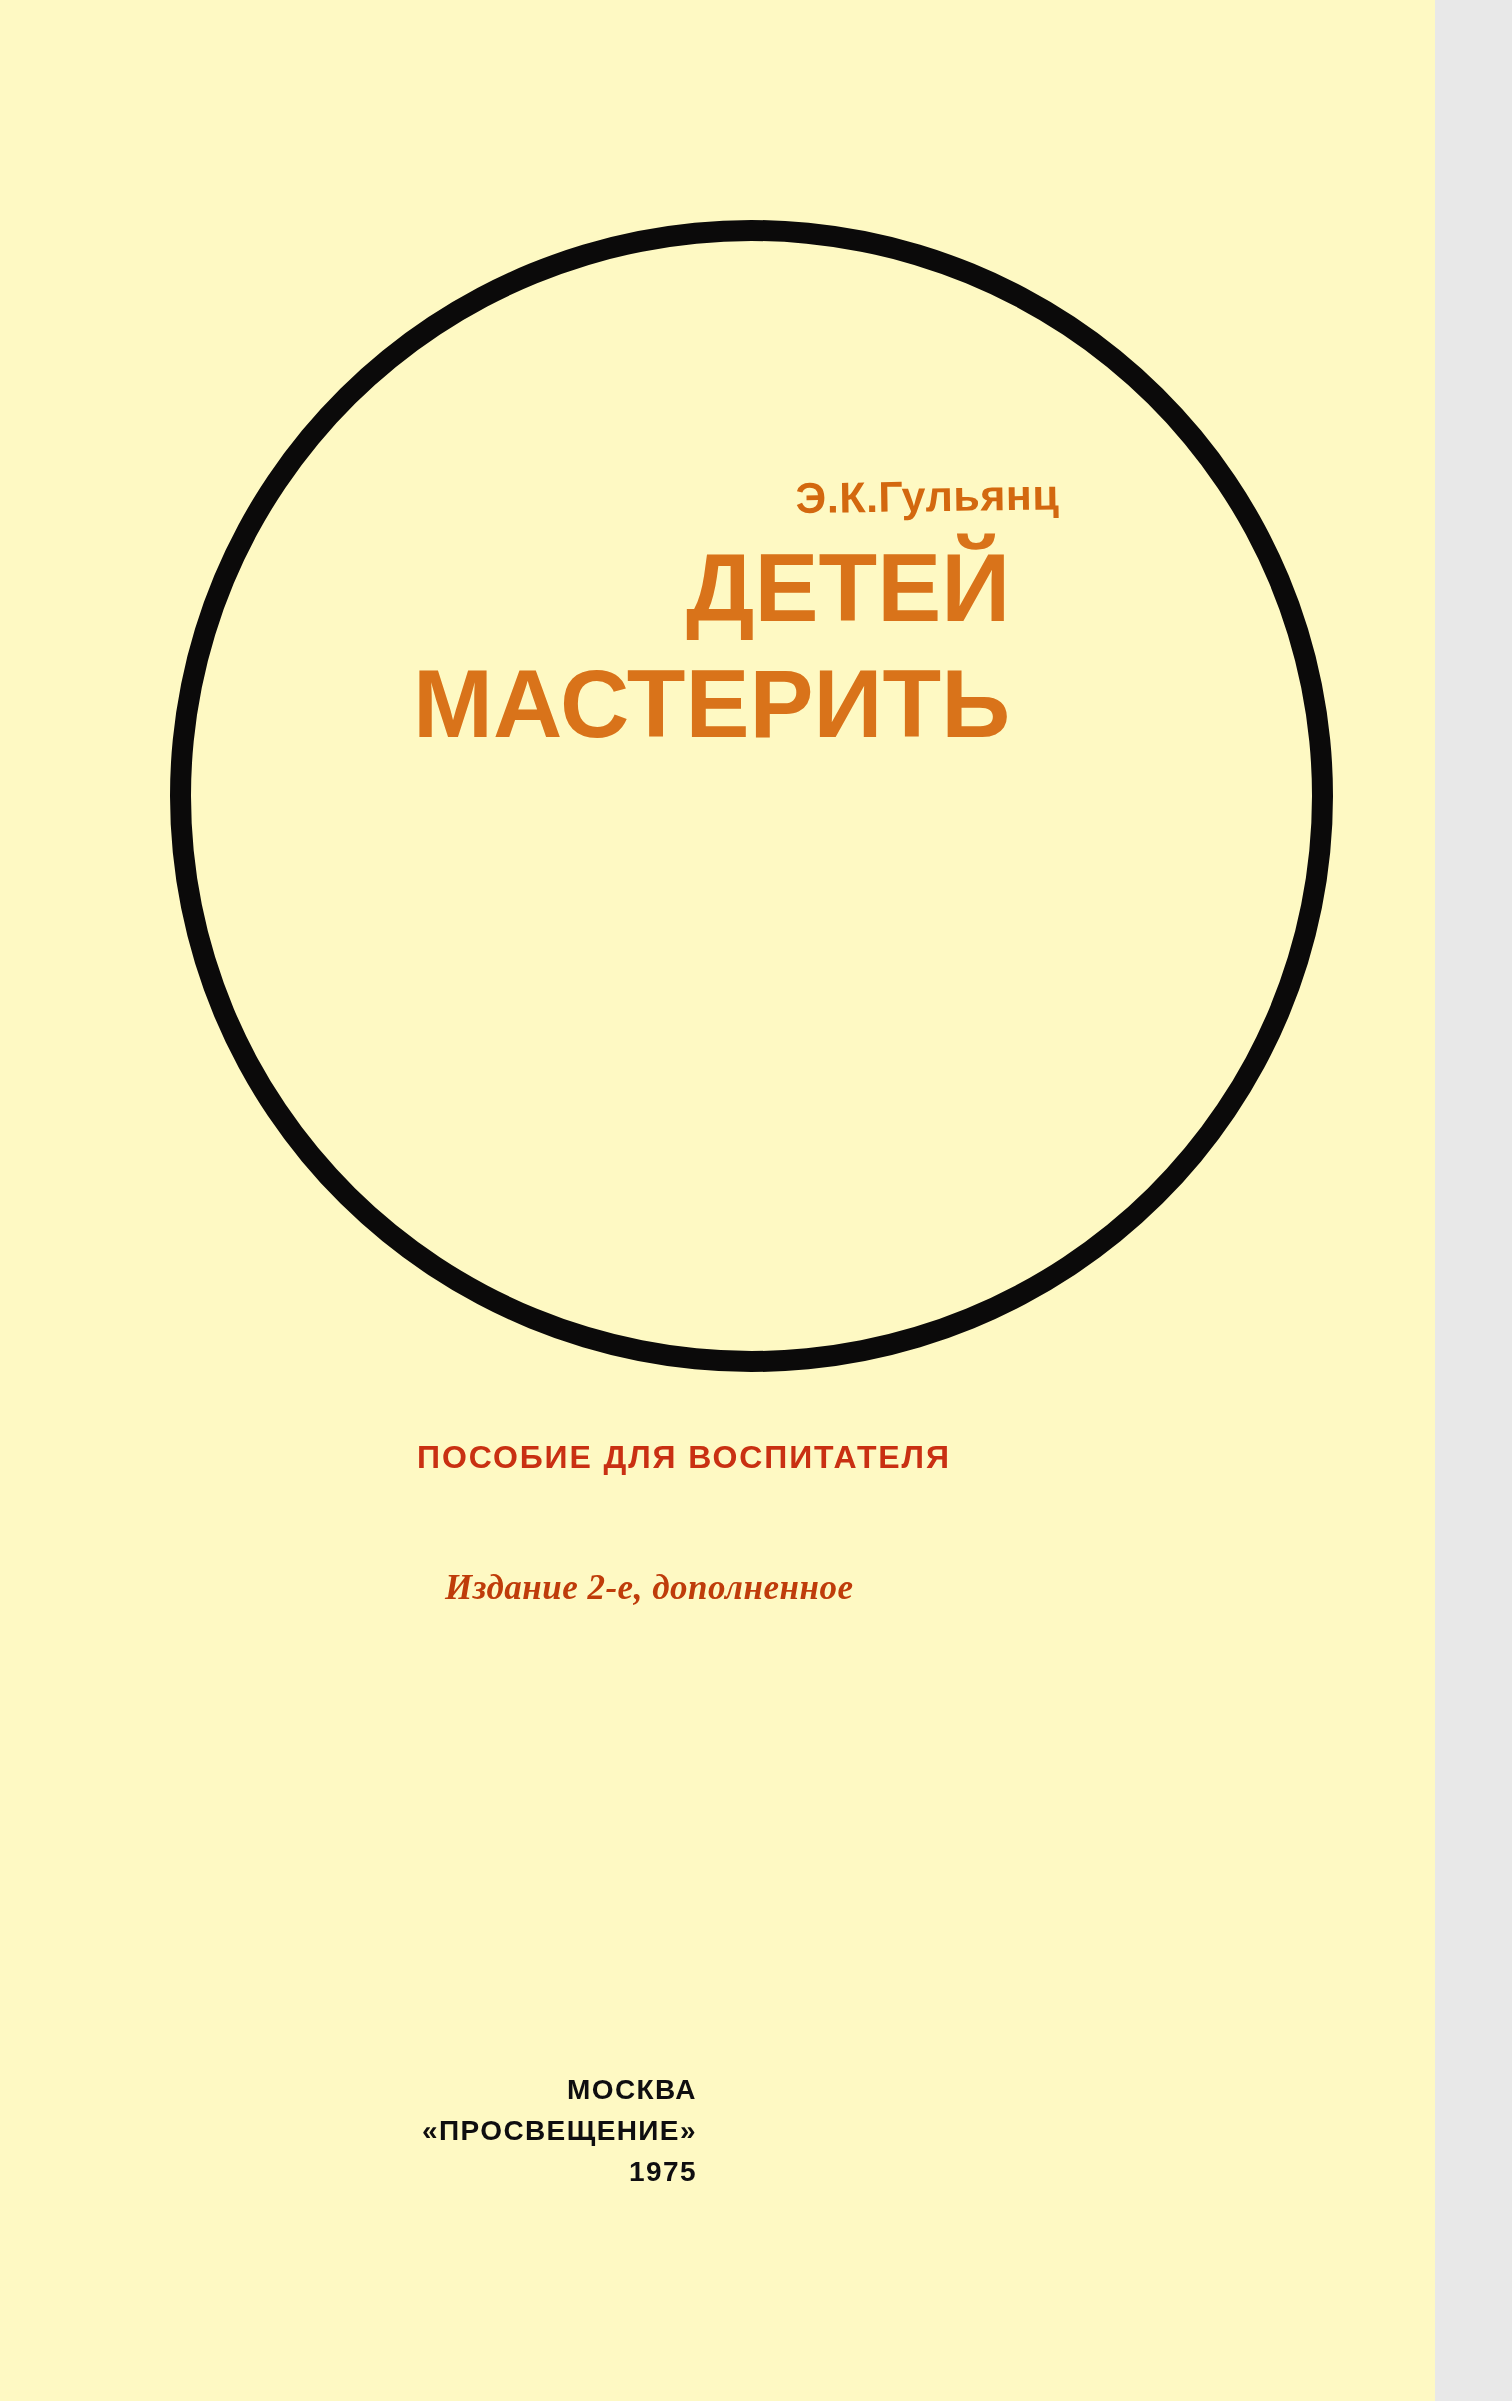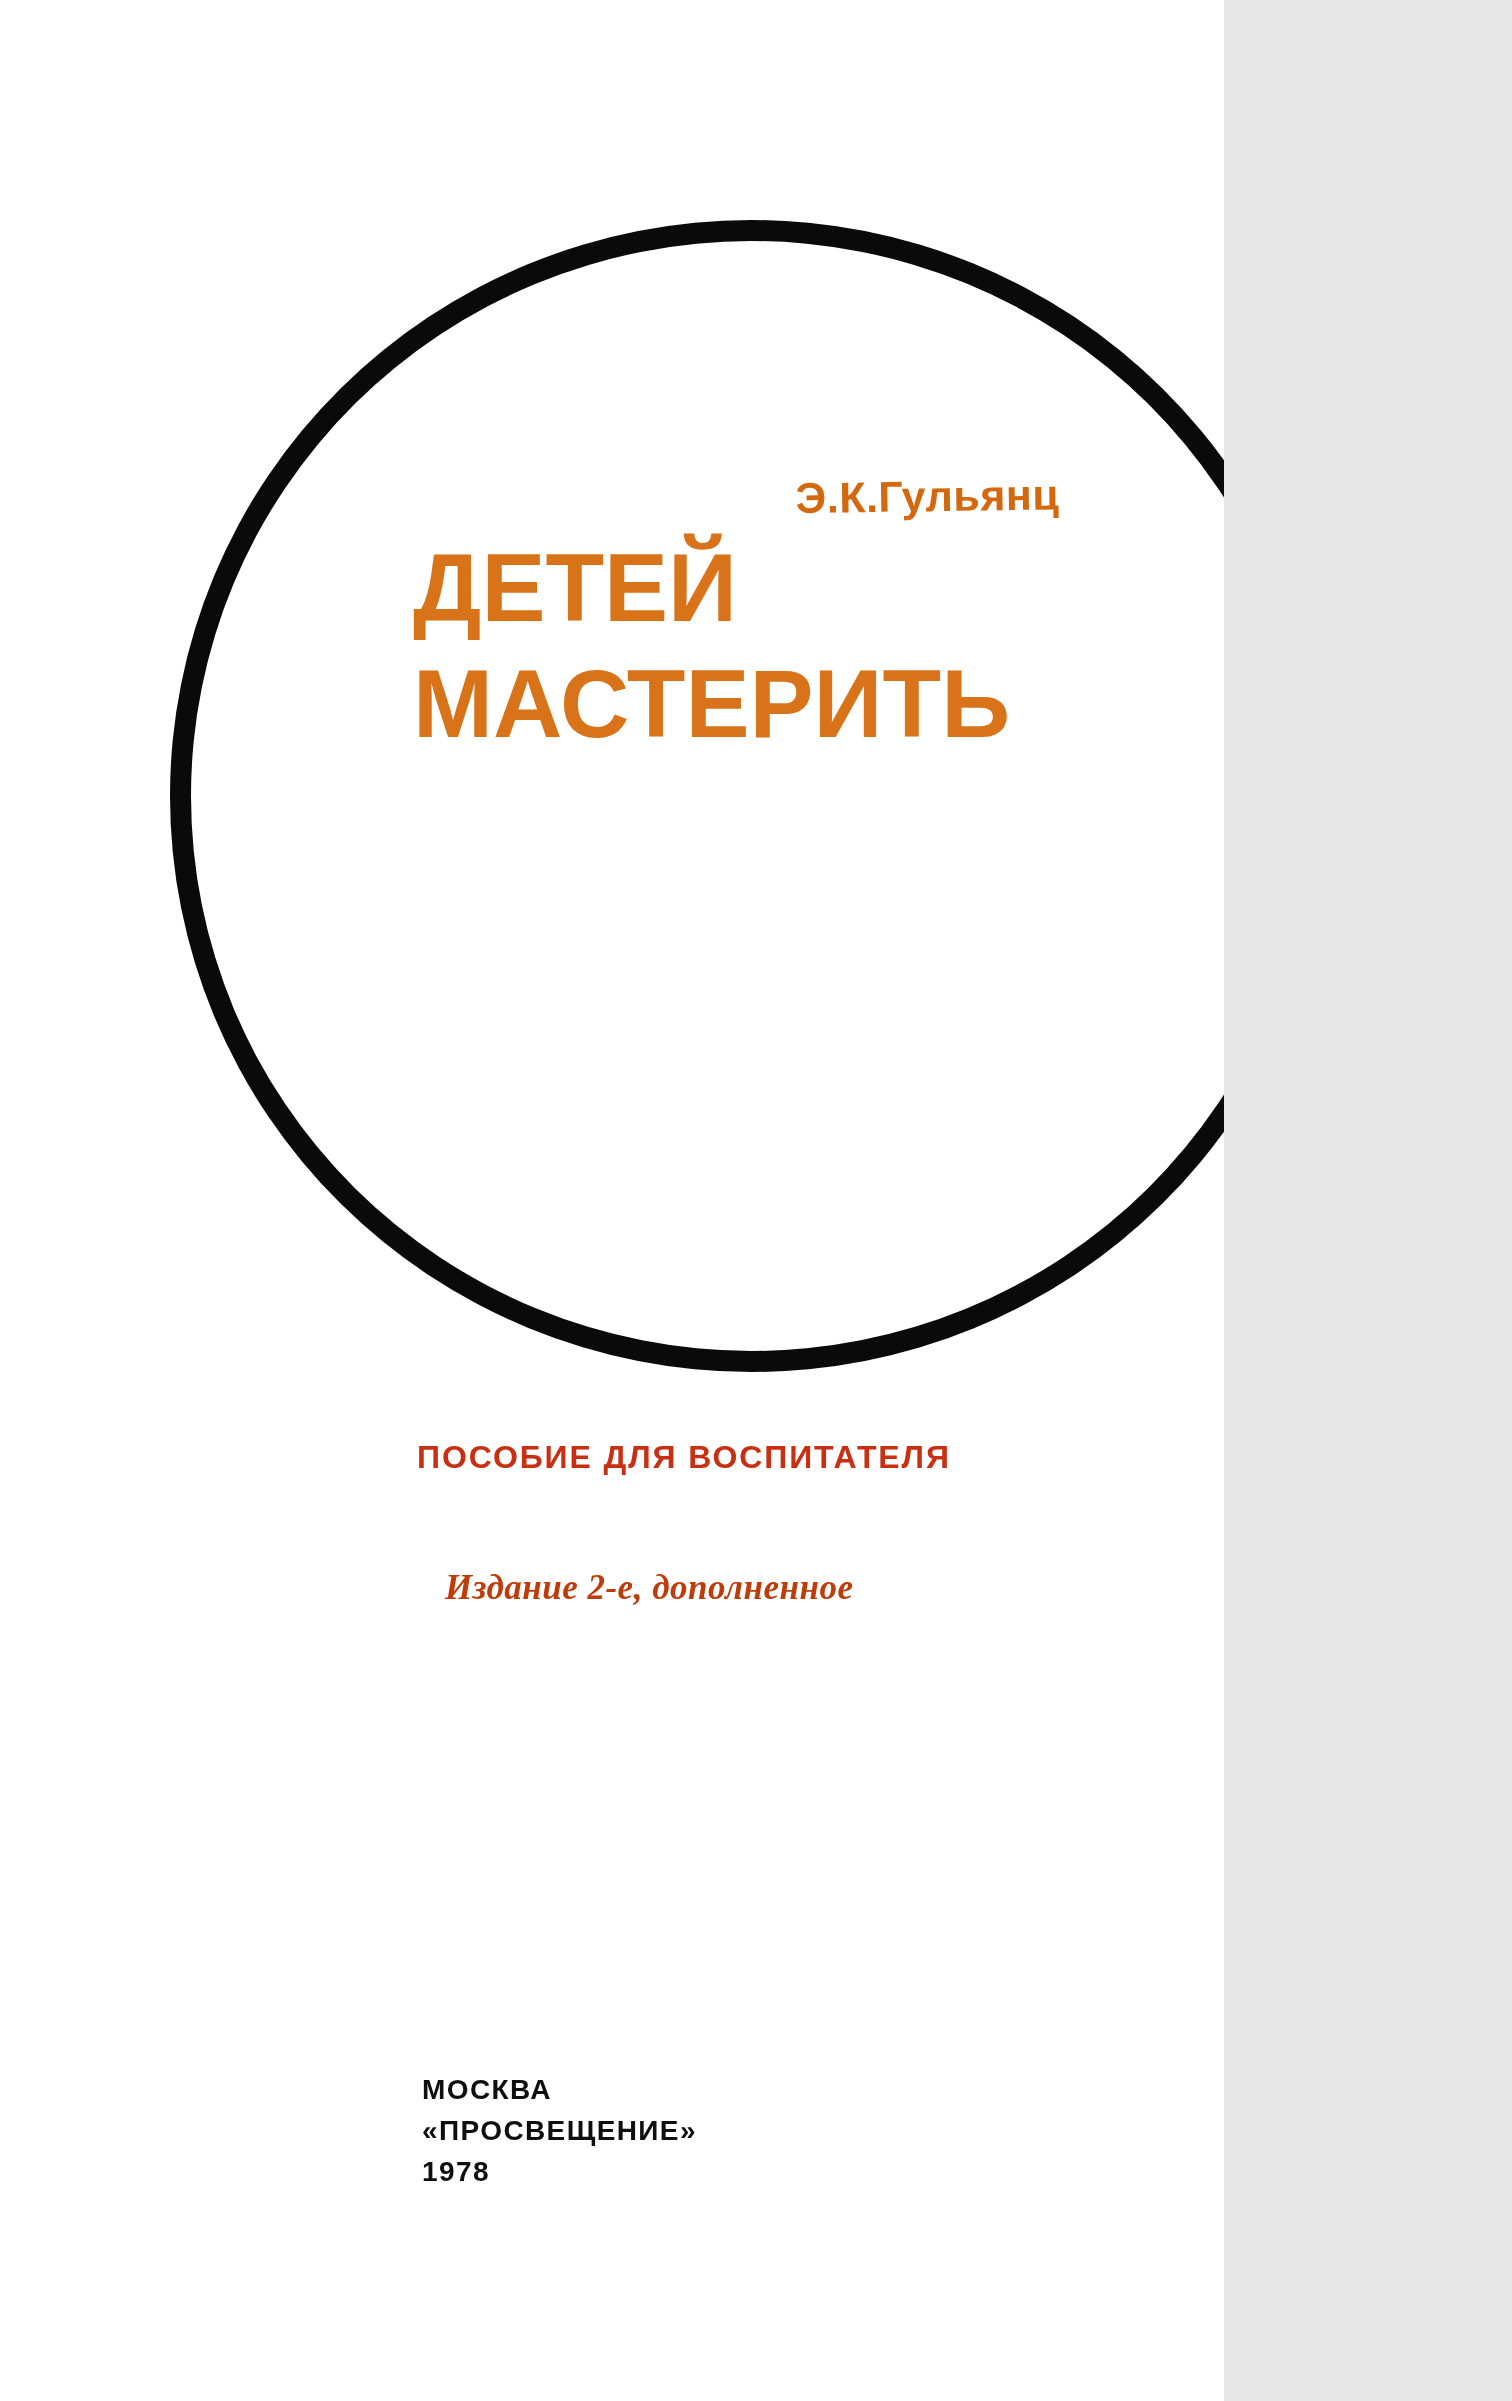--- a/index.html
+++ b/index.html
@@ -2,25 +2,26 @@
 <html style="font-size:15px"><head>
 <meta charset="utf-8">
 <style>
   html, body {
     margin: 0;
     padding: 0;
     background: #e8e8e8;
   }
   .page {
     position: relative;
-    width: 1224px;
+    width: 1435px;
     height: 2401px;
-    background: #ffffff;
+    background: #fef9c3;
     overflow: hidden;
     font-family: "Liberation Sans", sans-serif;
+    text-align: right;
   }
   .circle {
     position: absolute;
     left: 170px;
     top: 220px;
     width: 1163px;
     height: 1152px;
     box-sizing: border-box;
     border: 21px solid #0b0a0a;
     border-radius: 50%;
@@ -101,17 +102,17 @@
 
   <div class="subtitle">
     <div>ПОСОБИЕ ДЛЯ ВОСПИТАТЕЛЯ</div>
   </div>
 
   <div class="edition">Издание 2-е, дополненное</div>
 
   <div class="imprint">
     <div>МОСКВА</div>
     <div>«ПРОСВЕЩЕНИЕ»</div>
-    <div>1978</div>
+    <div>1975</div>
   </div>
 
 </div>
 
 
 </body></html>

